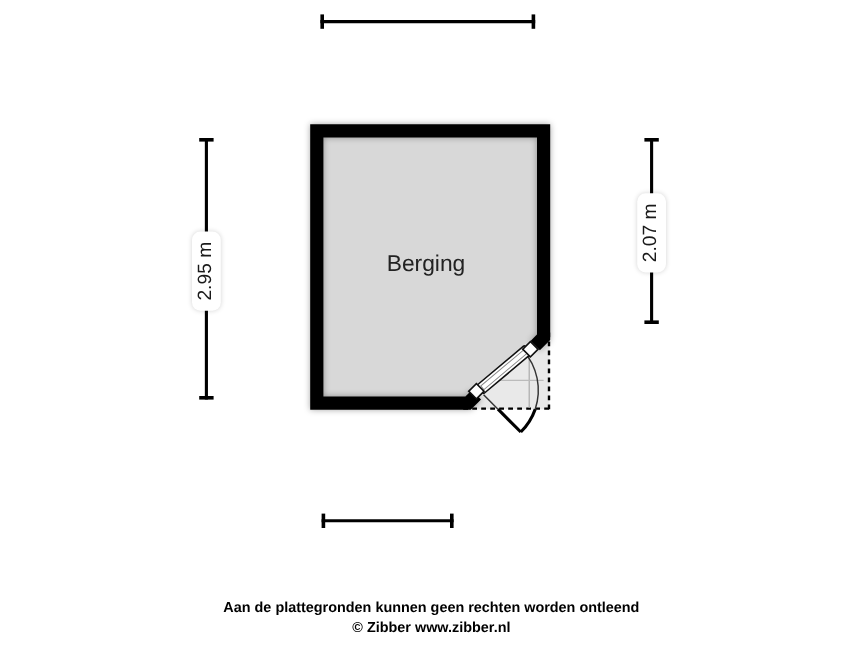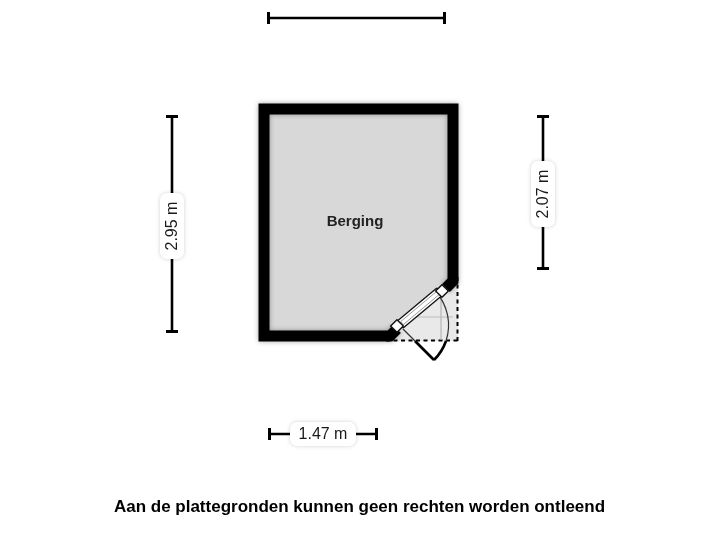--- a/index.html
+++ b/index.html
@@ -22,34 +22,33 @@
     height:24px;
     width:66px;
     text-align:center;
     white-space:nowrap;
   }
   .dim-label.vert{transform:rotate(-90deg);}
 
   .room-label{
     position:absolute;
     color:#222222;
-    font-size:15px;
+    font-size:19px;
     line-height:16px;
     white-space:nowrap;
     transform:translate(-50%,-50%);
-    font-weight:bold;
   }
 
   .footer{
     position:absolute;
     left:0;width:719px;
     text-align:center;
     color:#000000;
     font-weight:bold;
-    font-size:17px;
+    font-size:12px;
     line-height:17px;
   }
   .footer.line1{top:498px;}
   .footer.line2{top:515px;}
 </style>
 </head>
 <body>
 
 <div class="stage">
 
@@ -108,18 +107,18 @@
       <line x1="269.5" y1="428" x2="269.5" y2="440" stroke-width="3"></line>
       <line x1="376.5" y1="428" x2="376.5" y2="440" stroke-width="3"></line>
     </g>
   </svg>
 
 
   <div class="dim-label vert" style="left:139px;top:214px;">2.95 m</div>
 
   <div class="dim-label vert" style="left:510px;top:182px;">2.07 m</div>
 
-  <div class="dim-label" style="left:290px;top:422px;">1.47 m</div>
 
   <div class="room-label" style="left:355px;top:221px;">Berging</div>
 
   <div class="footer line1">Aan de plattegronden kunnen geen rechten worden ontleend</div>
+  <div class="footer line2">© Zibber www.zibber.nl</div>
 </div>
 
 </body></html>

